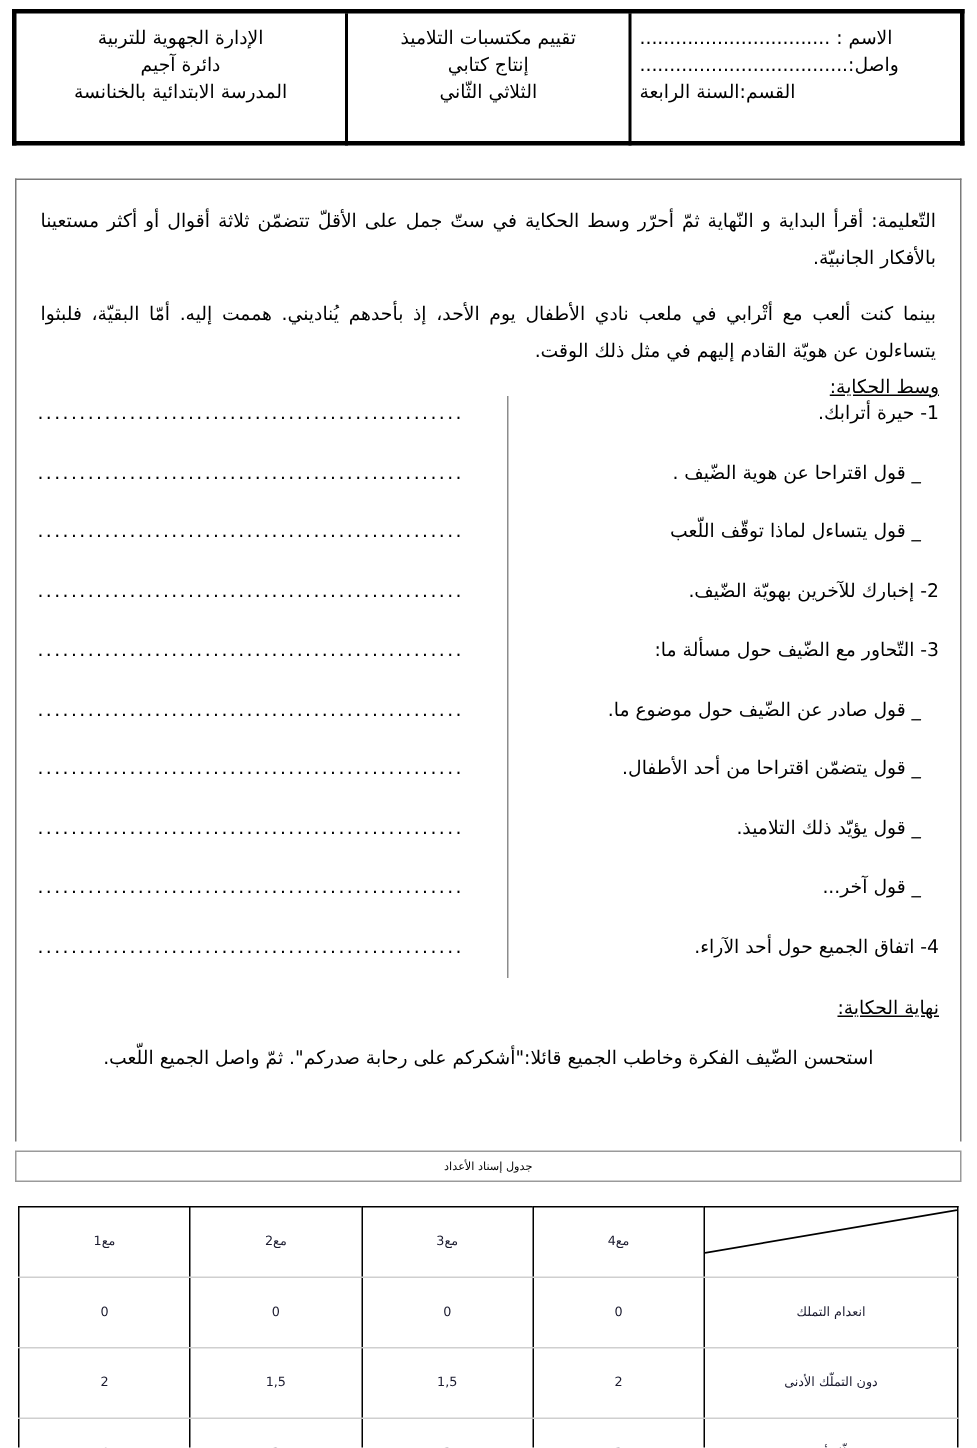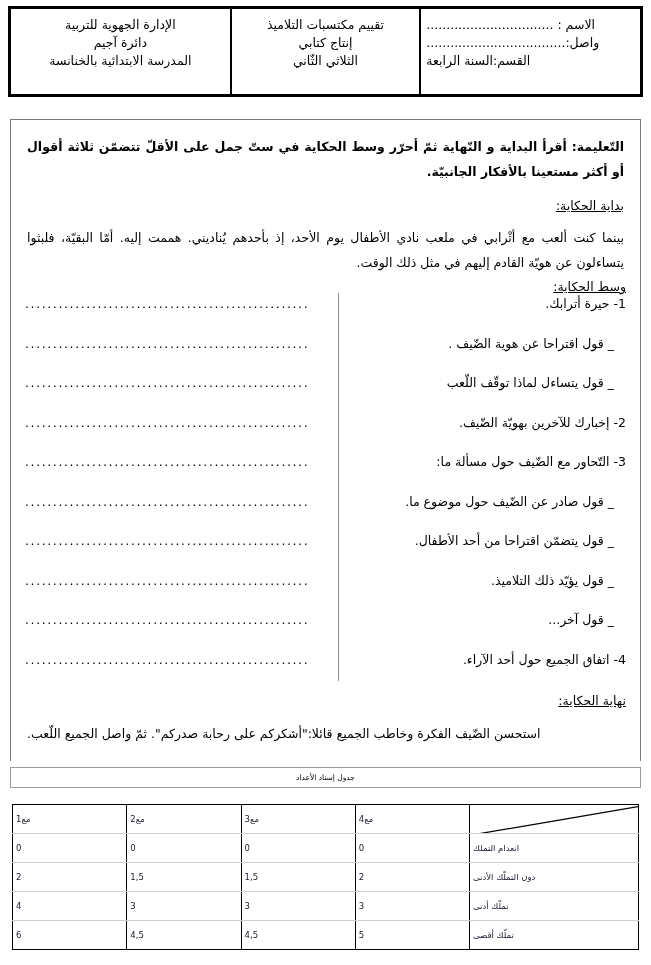--- a/index.html
+++ b/index.html
@@ -53,21 +53,20 @@
     padding: 10px 14px 0 14px;
     overflow: hidden;
   }
 
   .instruction {
     font-size: 12.5px;
     line-height: 2.0;
     text-align: justify;
     text-align-last: right;
     margin: 4px 2px 2px 2px;
-    font-weight: bold;
   }
 
   .section-head {
     font-size: 12.5px;
     text-decoration: underline;
     margin: 14px 2px 0 2px;
     text-align: right;
     display: block;
   }
 
@@ -123,21 +122,21 @@
     white-space: nowrap;
     overflow: hidden;
     text-align: left;
     direction: ltr;
     padding-right: 8px;
   }
 
   .ending-text {
     font-size: 12.5px;
     line-height: 1.9;
-    text-align: left;
+    text-align: center;
     margin: 14px 2px 0 2px;
     white-space: nowrap;
   }
 
   
   .score-caption-box {
     margin: 6px 10px 0 10px;
     border: 1px solid #9a9a9a;
     text-align: center;
     font-size: 7.5px;
@@ -151,24 +150,24 @@
     width: 100%;
     border-collapse: collapse;
     table-layout: fixed;
     border: 1px solid #000;
   }
   table.score-table td {
     border-right: 1px solid #000;
     border-left: 1px solid #000;
     border-top: 1px solid #cfcfcf;
     border-bottom: 1px solid #cfcfcf;
-    text-align: left;
+    text-align: center;
     font-size: 8.5px;
-    height: 29px;
-    padding: 3px 3px;
+    height: 17px;
+    padding: 18px 3px;
     color: #1a1a2e;
   }
   table.score-table tr:first-child td { border-top: 1px solid #000; }
   table.score-table tr:last-child td { border-bottom: 1px solid #000; }
   td.label-col {
     width: 27%;
     text-align: center;
     font-size: 7.5px;
     color: #111;
   }
@@ -218,21 +217,20 @@
       </td>
     </tr>
   </tbody>
     </table>
 </div>
 
 <div class="main-box">
 
   <div class="instruction">التّعليمة: أقرأ البداية و النّهاية ثمّ أحرّر وسط الحكاية في ستّ جمل على الأقلّ تتضمّن ثلاثة أقوال أو أكثر مستعينا بالأفكار الجانبيّة.</div>
 
-  <div class="section-head">بداية الحكاية:</div>
 
   <div class="story-text">بينما كنت ألعب مع أتْرابي في ملعب نادي الأطفال يوم الأحد، إذ بأحدهم يُناديني. هممت إليه. أمّا البقيّة، فلبثوا يتساءلون عن هويّة القادم إليهم في مثل ذلك الوقت.</div>
 
   <div class="work-area">
     <div class="work-divider"></div>
 
     <div class="midhead-row">
       <span class="section-head">وسط الحكاية:</span>
     </div>
 

